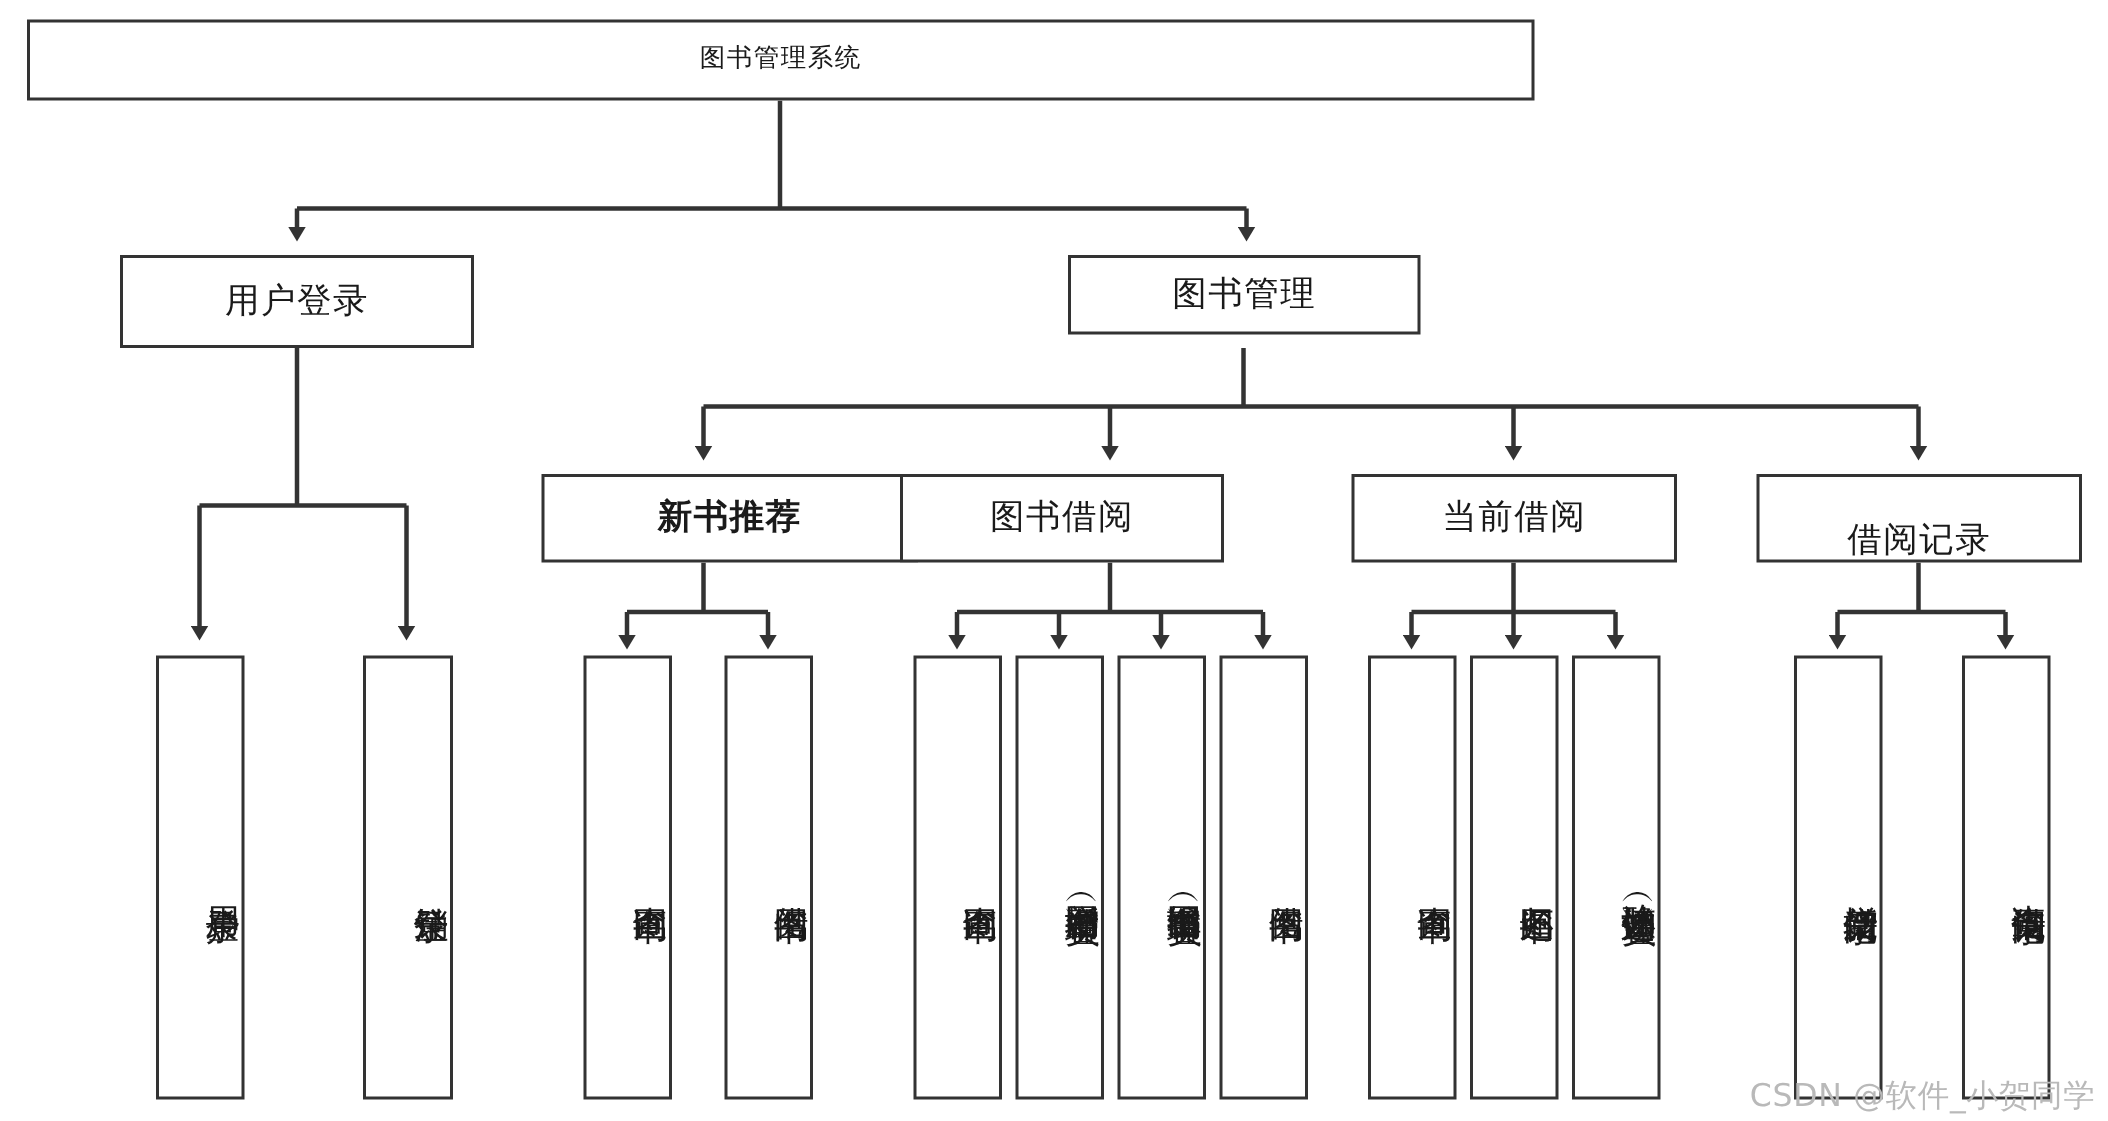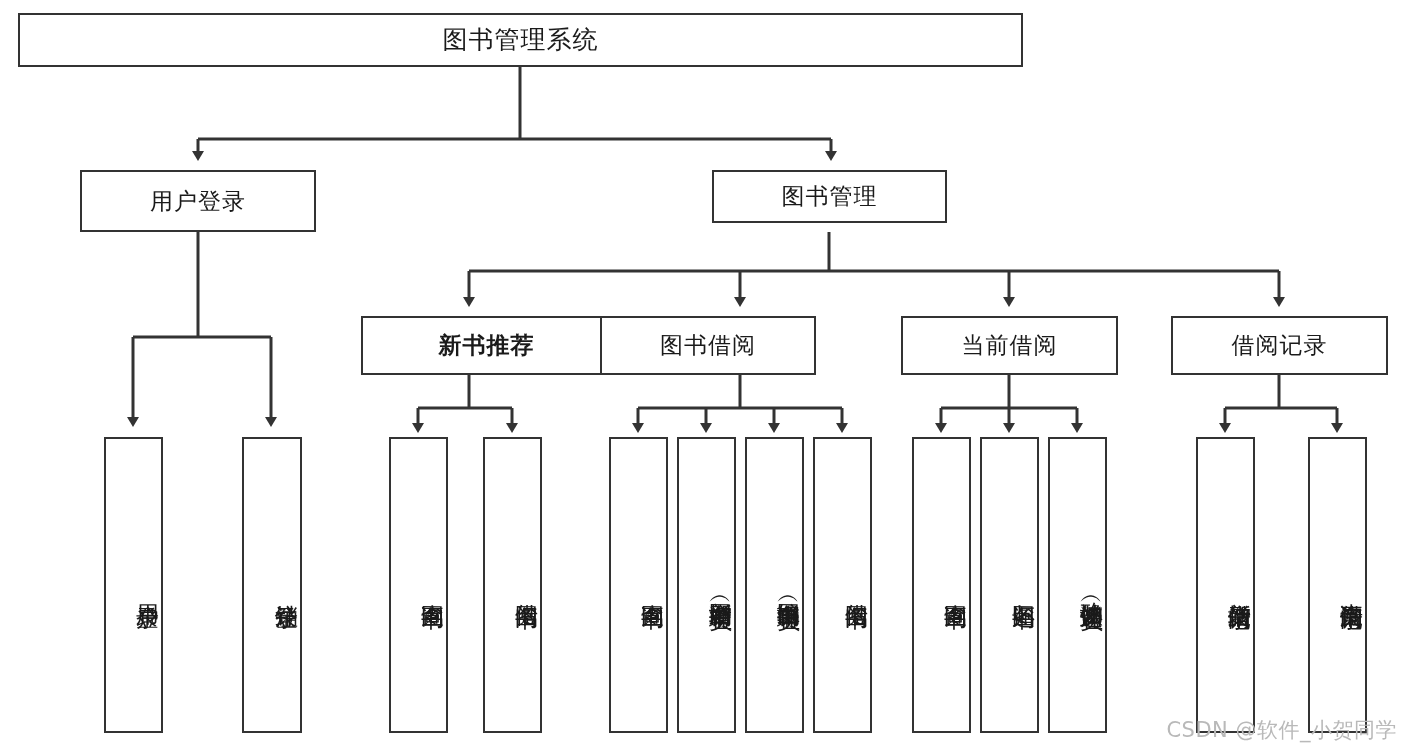--- a/index.html
+++ b/index.html
@@ -51,21 +51,21 @@
     align-items: flex-start;
     justify-content: center;
     padding-top: 6px;
   }
   .node-v > span {
     display: block;
     writing-mode: vertical-rl;
     text-orientation: upright;
   }
   #root-node {
-    font-size: 25px;
+    font-size: 17px;
   }
   #watermark {
     position: absolute;
     right: 8px;
     bottom: 3px;
     font-size: 21px;
     color: #b9b9b9;
     letter-spacing: 0.5px;
     white-space: nowrap;
     z-index: 5;
@@ -143,21 +143,21 @@
   </div>
 
   <div class="node node-h" style="left:600px; top:316px; width:216px; height:59px;">
     <span>图书借阅</span>
   </div>
 
   <div class="node node-h" style="left:901px; top:316px; width:217px; height:59px;text-align:right;">
     <span>当前借阅</span>
   </div>
 
-  <div class="node node-h" style="left:1171px; top:316px; width:217px; height:59px;">
+  <div class="node node-h" style="left:1171px; top:316px; width:217px; height:59px;align-items:flex-end;">
     <span>借阅记录</span>
   </div>
 
   <div class="node node-v" style="left:104px; top:437px; width:59px; height:296px;">
     <span>用户登录</span>
   </div>
 
   <div class="node node-v" style="left:242px; top:437px; width:60px; height:296px;">
     <span>注销登录</span>
   </div>

